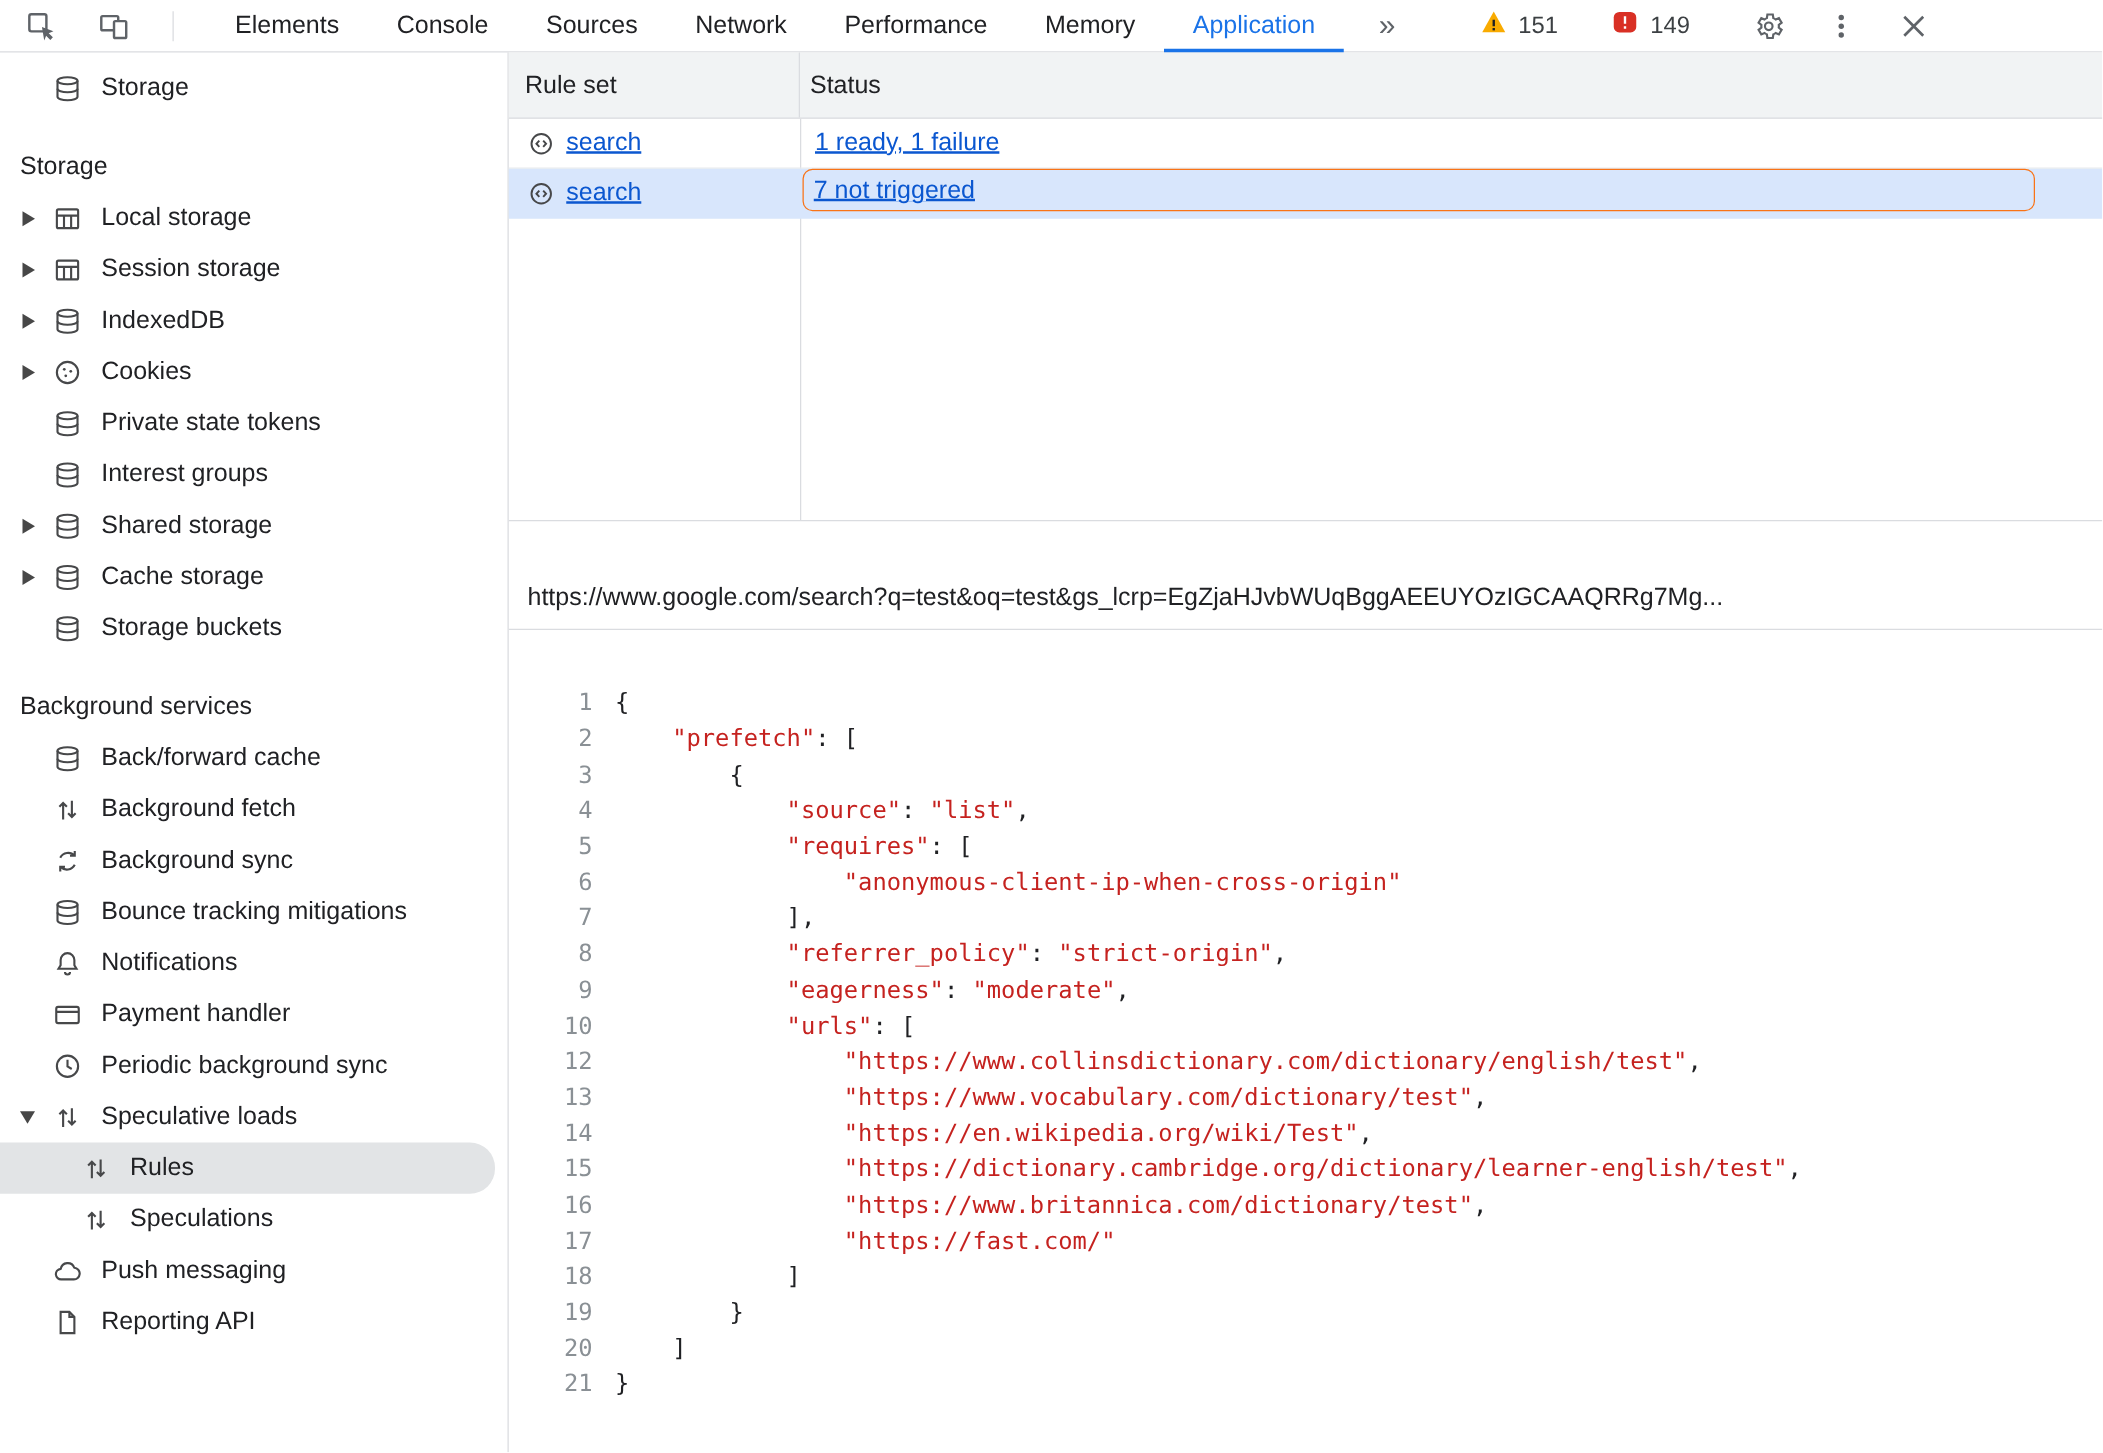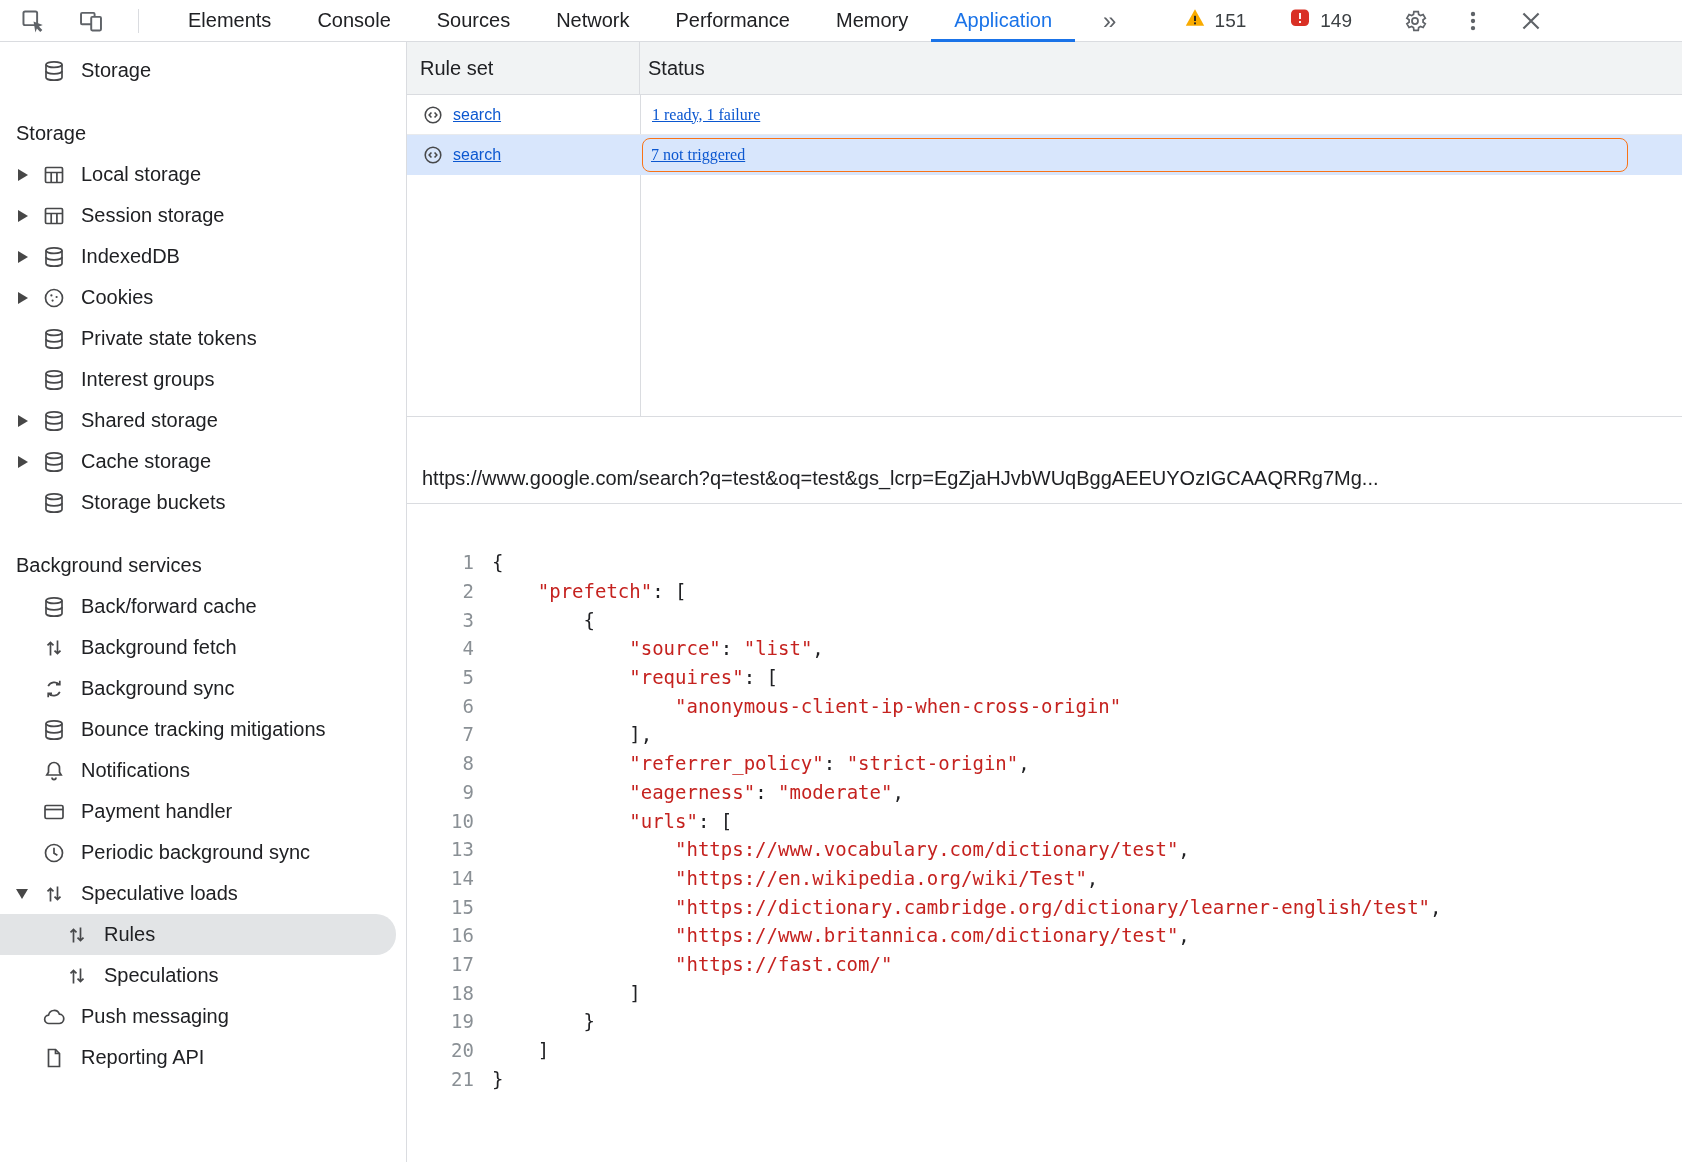--- a/index.html
+++ b/index.html
@@ -49,28 +49,28 @@
   .main { flex:1; display:flex; flex-direction:column; min-width:0;gap:36px; }
   .ruleset-panel { height:375px; flex:0 0 375px; display:flex; flex-direction:column;
                    border-bottom:1px solid #dadce0; }
   .rs-header { height:53px; flex:0 0 53px; background:#f1f3f4; border-bottom:1px solid #dadce0;
                display:flex; align-items:center; font-size:20px; }
   .rs-col1 { width:233px; flex:0 0 233px; height:100%; display:flex; align-items:center;
              padding-left:13px; border-right:1px solid #dadce0; }
   .rs-col2 { flex:1; padding-left:8px; }
   .rs-body { flex:1; position:relative; }
   .rs-divider { position:absolute; left:233px; top:0; bottom:0; width:1px; background:#dadce0; }
-  .rs-row { height:40px; display:flex; align-items:center; font-size:16px;
+  .rs-row { height:40px; display:flex; align-items:center; font-size:20px;
             border-bottom:1px solid #e8eaed; position:relative; }
   .rs-row.selected { background:#d8e6fc; border-bottom-color:transparent; }
   .rs-cell1 { width:233px; flex:0 0 233px; display:flex; align-items:center; gap:9px;
               padding-left:15px; }
   .rs-icon { width:22px; height:22px; flex:0 0 22px; display:flex; }
   .rs-icon svg { width:22px; height:22px; }
-  .rs-cell2 { flex:1; height:100%; display:flex; align-items:center; padding-left:2px;font-family:Liberation Serif, serif; }
+  .rs-cell2 { flex:1; height:100%; display:flex; padding-left:2px; }
   .status-wrap { padding-left:10px; display:flex; align-items:center; }
   .status-wrap.ring { flex:1; height:34px; border:1px solid #f97316; border-radius:8px;
                       margin-right:54px; padding-left:8px; }
   .link { color:#0b57d0; text-decoration:underline; cursor:pointer; white-space:nowrap; }
 
   
   .url-bar { height:51px; flex:0 0 51px; border-bottom:1px solid #dadce0; display:flex;
              align-items:center; padding:0 18px 0 15px; font-size:20px; color:#202124;
              white-space:nowrap; overflow:hidden; }
   .code-area { flex:1; overflow:hidden; padding-top:8px;
@@ -416,20 +416,21 @@
           <div class="cl"><span class="ln">1</span><span class="ct">{</span></div>
           <div class="cl"><span class="ln">2</span><span class="ct">    <span class="tok-str">"prefetch"</span>: [</span></div>
           <div class="cl"><span class="ln">3</span><span class="ct">        {</span></div>
           <div class="cl"><span class="ln">4</span><span class="ct">            <span class="tok-str">"source"</span>: <span class="tok-str">"list"</span>,</span></div>
           <div class="cl"><span class="ln">5</span><span class="ct">            <span class="tok-str">"requires"</span>: [</span></div>
           <div class="cl"><span class="ln">6</span><span class="ct">                <span class="tok-str">"anonymous-client-ip-when-cross-origin"</span></span></div>
           <div class="cl"><span class="ln">7</span><span class="ct">            ],</span></div>
           <div class="cl"><span class="ln">8</span><span class="ct">            <span class="tok-str">"referrer_policy"</span>: <span class="tok-str">"strict-origin"</span>,</span></div>
           <div class="cl"><span class="ln">9</span><span class="ct">            <span class="tok-str">"eagerness"</span>: <span class="tok-str">"moderate"</span>,</span></div>
           <div class="cl"><span class="ln">10</span><span class="ct">            <span class="tok-str">"urls"</span>: [</span></div>
+          <div class="cl"><span class="ln">12</span><span class="ct">                <span class="tok-str">"https://www.collinsdictionary.com/dictionary/english/test"</span>,</span></div>
           <div class="cl"><span class="ln">13</span><span class="ct">                <span class="tok-str">"https://www.vocabulary.com/dictionary/test"</span>,</span></div>
           <div class="cl"><span class="ln">14</span><span class="ct">                <span class="tok-str">"https://en.wikipedia.org/wiki/Test"</span>,</span></div>
           <div class="cl"><span class="ln">15</span><span class="ct">                <span class="tok-str">"https://dictionary.cambridge.org/dictionary/learner-english/test"</span>,</span></div>
           <div class="cl"><span class="ln">16</span><span class="ct">                <span class="tok-str">"https://www.britannica.com/dictionary/test"</span>,</span></div>
           <div class="cl"><span class="ln">17</span><span class="ct">                <span class="tok-str">"https://fast.com/"</span></span></div>
           <div class="cl"><span class="ln">18</span><span class="ct">            ]</span></div>
           <div class="cl"><span class="ln">19</span><span class="ct">        }</span></div>
           <div class="cl"><span class="ln">20</span><span class="ct">    ]</span></div>
           <div class="cl"><span class="ln">21</span><span class="ct">}</span></div>
         </div>

